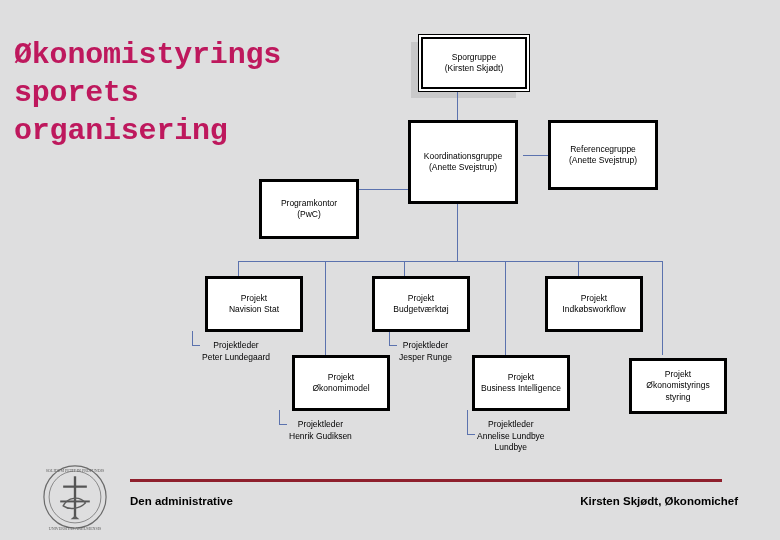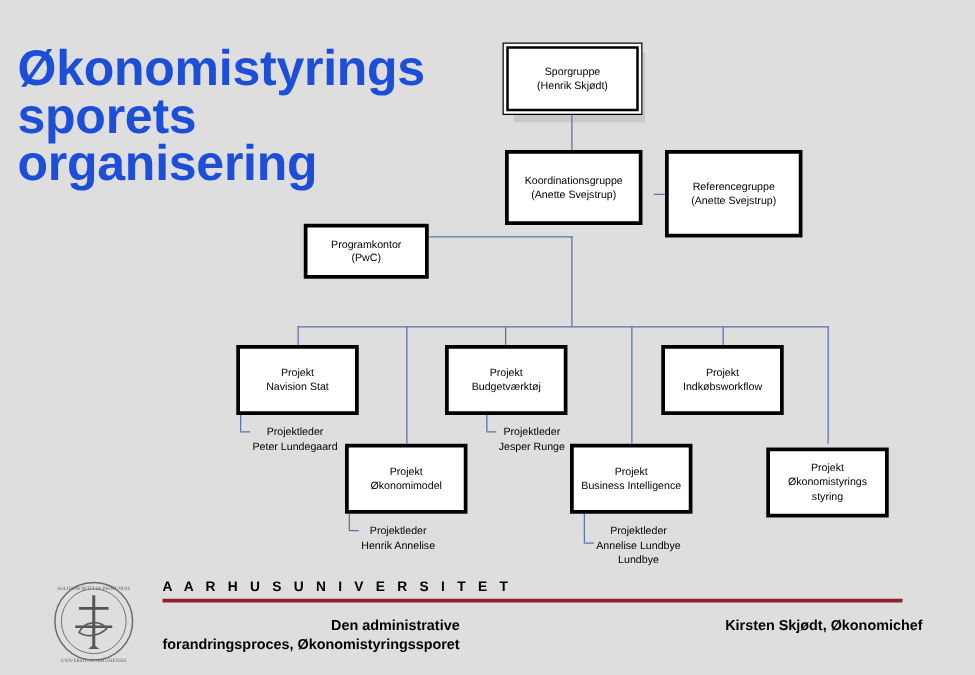--- a/index.html
+++ b/index.html
@@ -8,36 +8,37 @@
     background:#dededf;
     font-family:"Liberation Sans", sans-serif;
     overflow:hidden;
     position:relative;
   }
   #slide{position:absolute;inset:0;width:780px;height:540px;}
 
   
   .slide-title{
     position:absolute;left:14px;top:36px;width:340px;
-    font-size:40px;line-height:38px;font-weight:bold;
-    color:#1d4ed8;letter-spacing:-0.2px;
+    font-size:30px;line-height:38px;font-weight:bold;
+    color:#be185d;letter-spacing:-0.2px;font-family:Liberation Mono, monospace;
   }
 
   
   .node{
     position:absolute;
     background:#ffffff;
     border:3px solid #000000;
     box-sizing:border-box;
     display:flex;align-items:center;justify-content:center;
     text-align:center;
     font-size:8.5px;line-height:11.5px;
     color:#000;
     font-family:"Liberation Sans", sans-serif;
     z-index:3;
+    margin-left:16px;
   }
   .node span{display:block;padding:0 3px;}
   .node.double{
     border:1px solid #000;
     box-shadow:0 0 0 1px #000 inset, 2px 2px 0 0 #000 inset;
   }
   .node.double .inner{
     position:absolute;inset:2px;border:2px solid #000;background:#fff;
     display:flex;align-items:center;justify-content:center;box-sizing:border-box;
   }
@@ -110,40 +111,40 @@
   <div class="ln lnv" style="left:279px;top:410px;height:14px;"></div>
   <div class="ln lnh" style="left:279px;top:424px;width:8px;"></div>
 
   <div class="ln lnv" style="left:467px;top:410px;height:24px;"></div>
   <div class="ln lnh" style="left:467px;top:434px;width:8px;"></div>
 
   <div class="node double" style="left:402px;top:34px;width:112px;height:58px;border:1px solid #000;box-shadow:none;">
     <div class="inner">
       <span>
         <span>Sporgruppe</span>
-        <span>(Henrik Skjødt)</span>
+        <span>(Kirsten Skjødt)</span>
       </span>
     </div>
   </div>
 
-  <div class="node" style="left:404px;top:120px;width:110px;height:60px;">
+  <div class="node" style="left:392px;top:120px;width:110px;height:84px;">
     <span>
       <span>Koordinationsgruppe</span>
       <span>(Anette Svejstrup)</span>
     </span>
   </div>
 
   <div class="node" style="left:532px;top:120px;width:110px;height:70px;">
     <span>
       <span>Referencegruppe</span>
       <span>(Anette Svejstrup)</span>
     </span>
   </div>
 
-  <div class="node" style="left:243px;top:179px;width:100px;height:44px;">
+  <div class="node" style="left:243px;top:179px;width:100px;height:60px;">
     <span>
       <span>Programkontor</span>
       <span>(PwC)</span>
     </span>
   </div>
 
   <div class="node" style="left:189px;top:276px;width:98px;height:56px;">
     <span>
       <span>Projekt</span>
       <span>Navision Stat</span>
@@ -191,46 +192,44 @@
     <div>Peter Lundegaard</div>
   </div>
 
   <div class="leader" style="left:399px;top:340px;">
     <div>Projektleder</div>
     <div>Jesper Runge</div>
   </div>
 
   <div class="leader" style="left:289px;top:419px;">
     <div>Projektleder</div>
-    <div>Henrik Annelise</div>
+    <div>Henrik Gudiksen</div>
   </div>
 
   <div class="leader" style="left:477px;top:419px;">
     <div>Projektleder</div>
     <div>Annelise Lundbye</div>
     <div>Lundbye</div>
   </div>
 
   <svg class="seal" viewBox="0 0 100 100" aria-hidden="true">
     <circle cx="50" cy="50" r="42" fill="none" stroke="#6a6a6a" stroke-width="1.6"></circle>
     <circle cx="50" cy="50" r="35" fill="none" stroke="#6a6a6a" stroke-width="1"></circle>
     <path d="M50 22 L50 78" stroke="#555" stroke-width="3.2" fill="none"></path>
     <path d="M34 36 L66 36" stroke="#555" stroke-width="3" fill="none"></path>
     <path d="M30 56 L70 56" stroke="#555" stroke-width="2.6" fill="none"></path>
     <path d="M34 62 C40 50, 56 48, 64 58 C56 66, 42 68, 34 62 Z" fill="none" stroke="#5d5d5d" stroke-width="1.8"></path>
     <path d="M50 75 L44 80 L56 80 Z" fill="#5d5d5d"></path>
     <text x="50" y="16" font-size="5.4" fill="#5d5d5d" text-anchor="middle" font-family="'Liberation Serif', serif">SOLIDUM PETIT IN PROFUNDIS</text>
     <text x="50" y="94" font-size="5.4" fill="#5d5d5d" text-anchor="middle" font-family="'Liberation Serif', serif">UNIVERSITAS ARHUSIENSIS</text>
   </svg>
 
-  <div class="au-name">A A R H U S   U N I V E R S I T E T</div>
   <div class="footer-rule"></div>
 
   <div class="au-sub">
     <div>Den administrative</div>
-    <div>forandringsproces, Økonomistyringssporet</div>
   </div>
 
   <div class="au-right">
     <div>Kirsten Skjødt, Økonomichef</div>
   </div>
 
 </div>
 
 </body></html>

